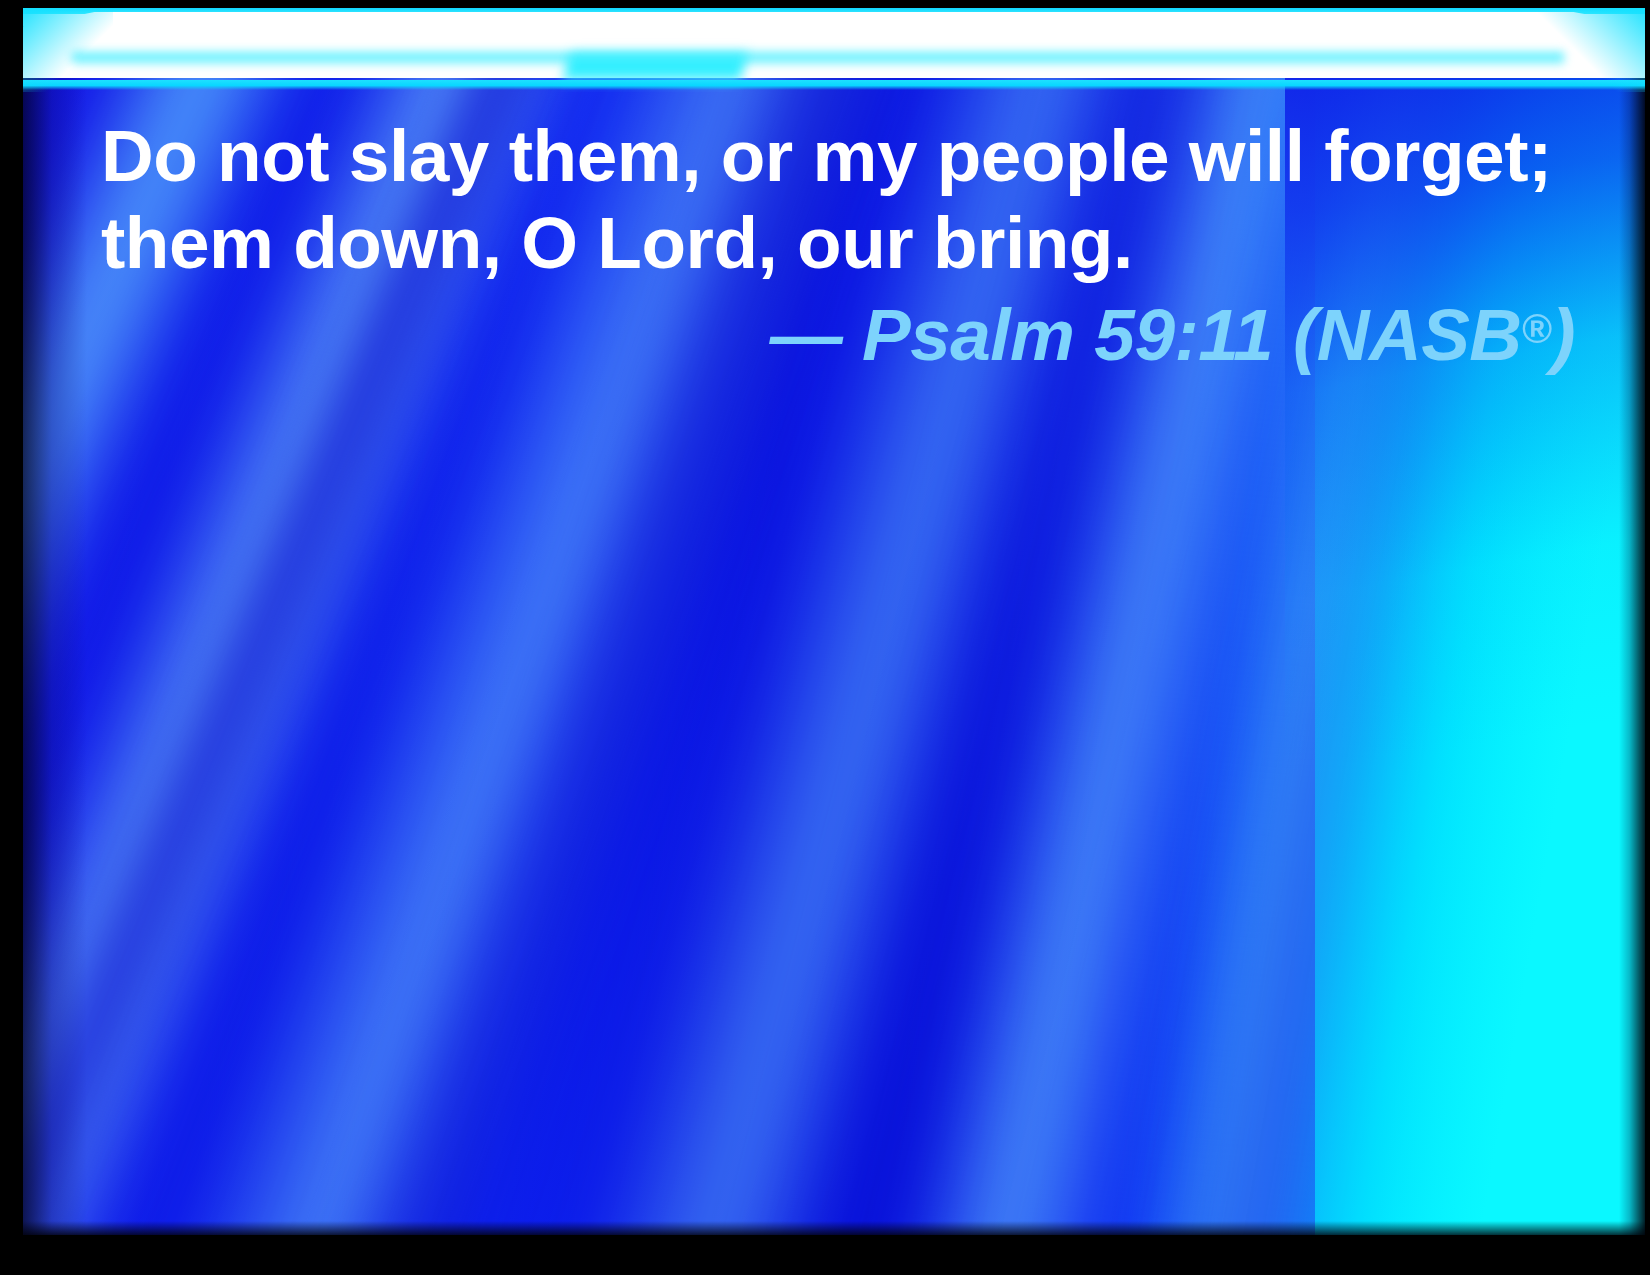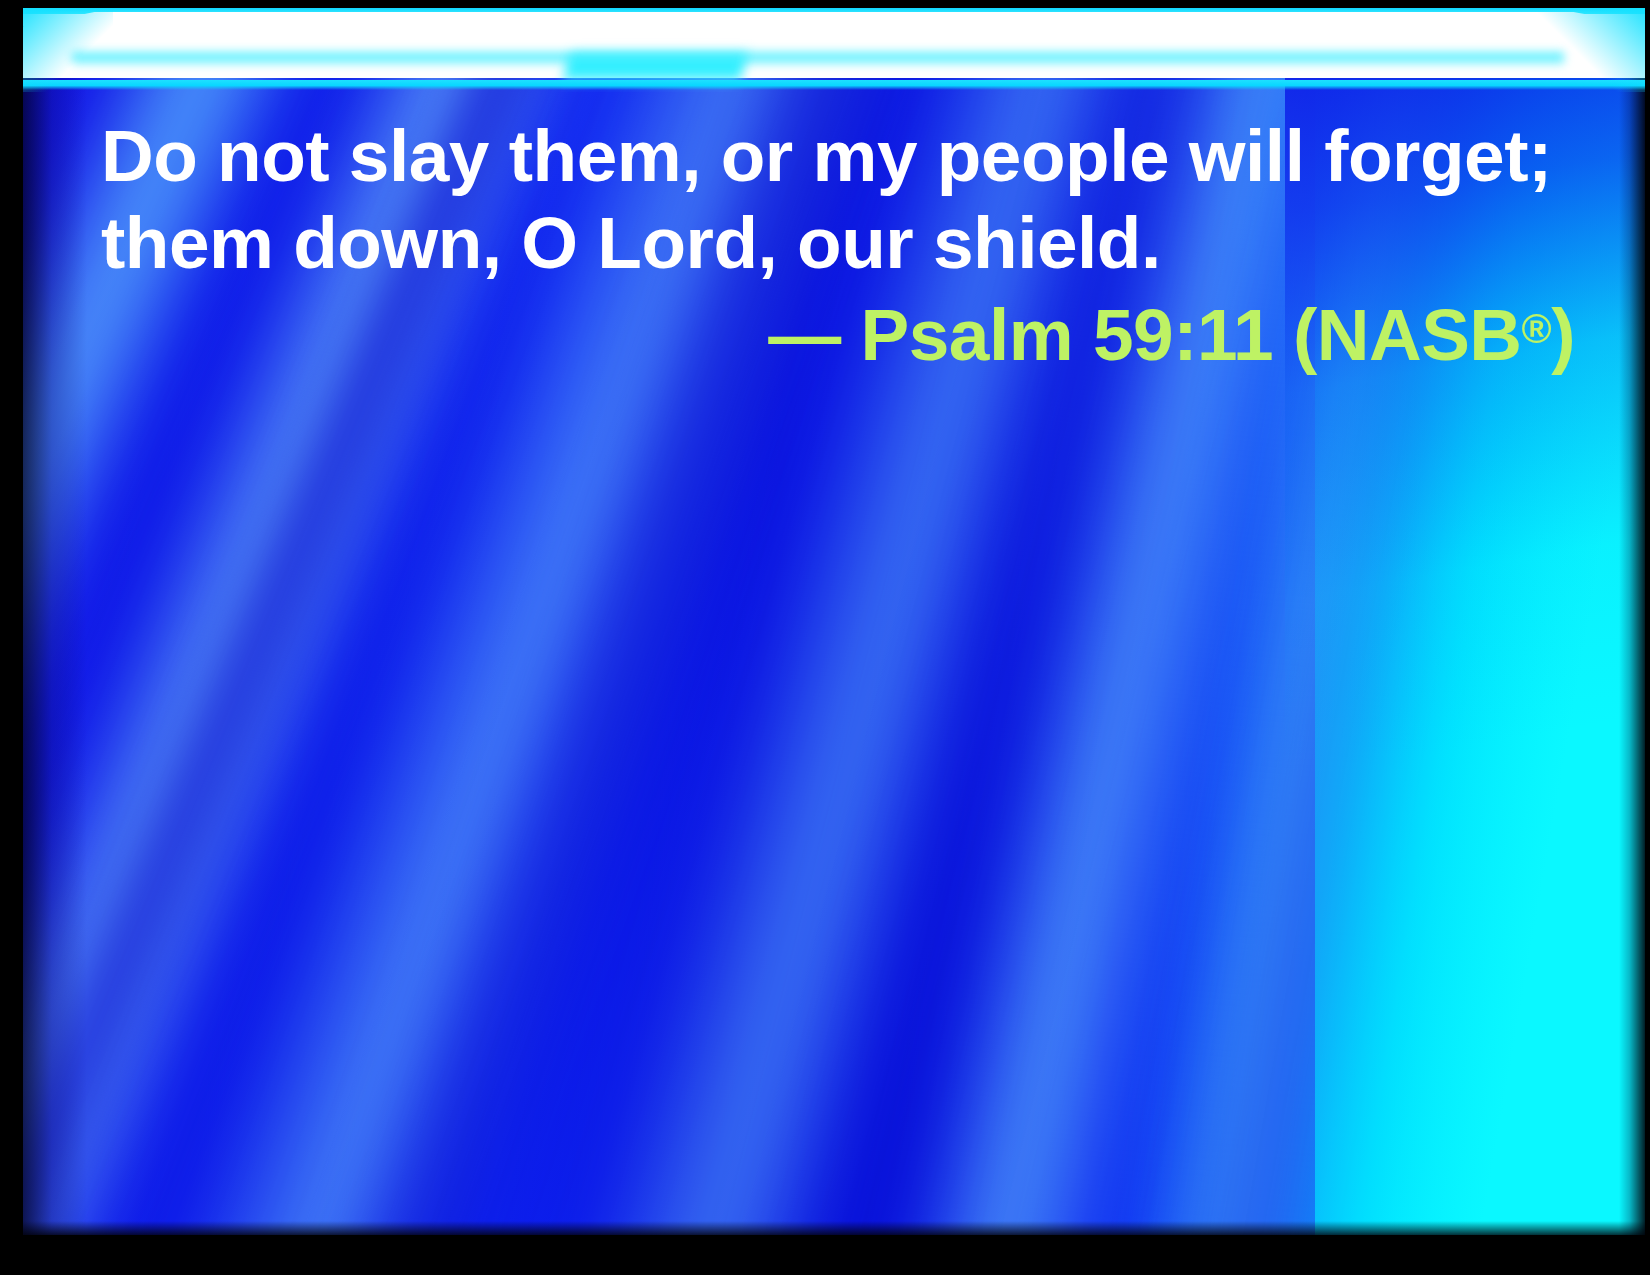--- a/index.html
+++ b/index.html
@@ -302,29 +302,30 @@
   .verse-line {
     color: #ffffff;
     font-family: "Liberation Sans", sans-serif;
     font-weight: bold;
     font-size: 73px;
     line-height: 87px;
     letter-spacing: -0.5px;
     white-space: nowrap;
   }
   .attribution {
-    color: #bef264;
+    color: #7dd3fc;
     font-family: "Liberation Sans", sans-serif;
     font-weight: bold;
     font-size: 73px;
     line-height: 87px;
     letter-spacing: -0.5px;
     text-align: right;
     white-space: nowrap;
     padding-right: 6px;
+    font-style: italic;
   }
   .reg-mark {
     font-size: 0.56em;
     vertical-align: 0.42em;
     font-weight: bold;
   }
 </style>
 </head>
 <body>
 
@@ -355,18 +356,18 @@
       <div class="tb-white"></div>
       <div class="tb-cyan-glow"></div>
       <div class="tb-cyan-blob"></div>
       <div class="tb-cyan-bottom"></div>
       <div class="tb-corner-l"></div>
       <div class="tb-corner-r"></div>
     </div>
 
     <div class="verse-block">
       <div class="verse-line">Do not slay them, or my people will forget;</div>
-      <div class="verse-line">them down, O Lord, our shield.</div>
+      <div class="verse-line">them down, O Lord, our bring.</div>
       <div class="attribution"><span>— Psalm </span><span>59:11</span><span> (NASB</span><span class="reg-mark">®</span><span>)</span></div>
     </div>
 
   </div>
 </div>
 
 </body></html>

